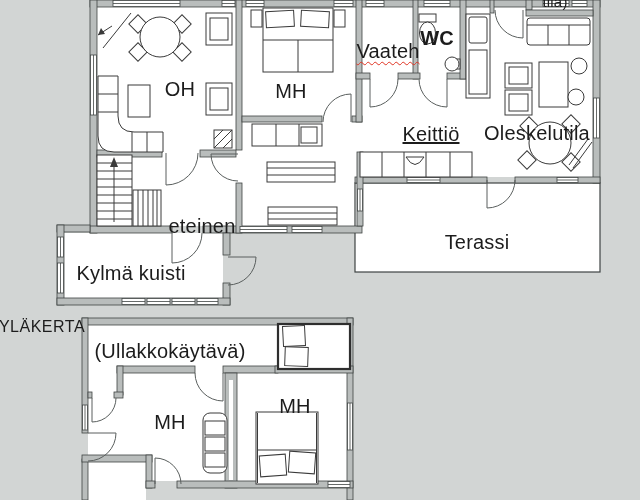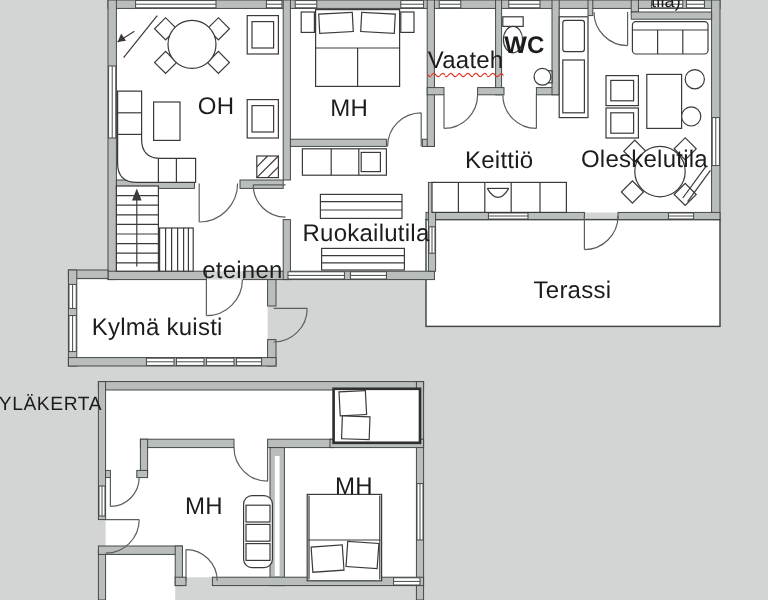--- a/index.html
+++ b/index.html
@@ -468,24 +468,24 @@
             </g>
       </g>
     </g>
   </g>
 </svg>
 
   <div class="lbl" style="left:180px; top:89px;">OH</div>
   <div class="lbl" style="left:291px; top:91px;">MH</div>
   <div class="lbl misspelled" style="left:388px; top:51px;">Vaateh</div>
   <div class="lbl" style="left:437px; top:38px;font-weight:bold;">WC</div>
-  <div class="lbl" style="left:416px; top:134px;">Keittiö</div>
+  <div class="lbl" style="left:431px; top:134px;text-decoration:underline;">Keittiö</div>
   <div class="lbl" style="left:537px; top:133px;">Oleskelutila</div>
-  <div class="lbl" style="left:305px; top:195px;">Ruokailutila</div>
   <div class="lbl" style="left:202px; top:199px;margin-top:27px;">eteinen</div>
   <div class="lbl" style="left:131px; top:273px;">Kylmä kuisti</div>
   <div class="lbl" style="left:477px; top:242px;">Terassi</div>
   <div class="lbl lbl-small" style="left:555px; top:1px;">tila)</div>
-  <div class="lbl lbl-caps" style="left:42px; top:327px;margin-top:11px;">YLÄKERTA</div>
+  <div class="lbl lbl-caps" style="left:42px; top:327px;">YLÄKERTA</div>
+  <div class="lbl" style="left:170px; top:351px;">(Ullakkokäytävä)</div>
   <div class="lbl" style="left:170px; top:422px;">MH</div>
   <div class="lbl" style="left:295px; top:406px;">MH</div>
 
 </div>
 
 </body></html>

